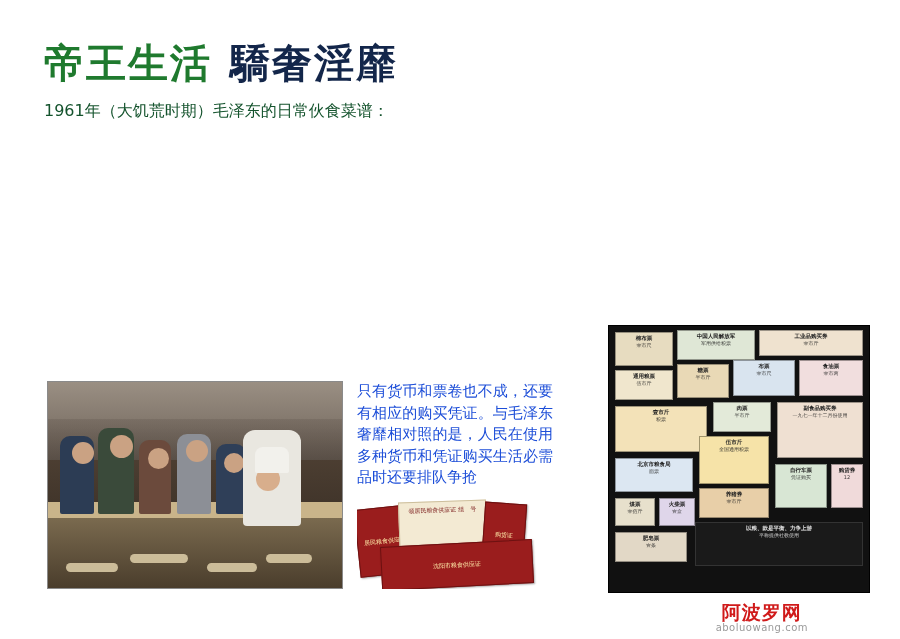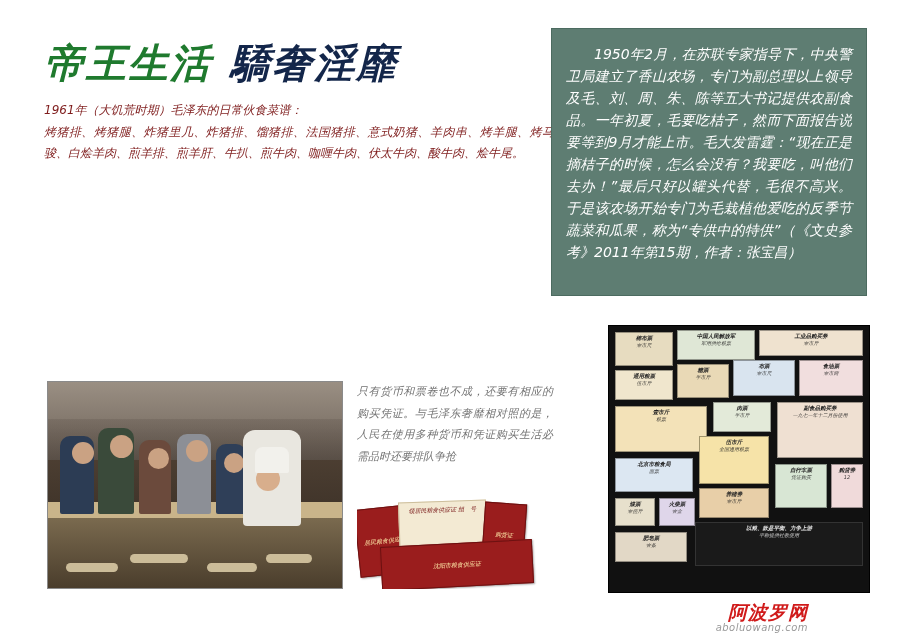--- a/index.html
+++ b/index.html
@@ -11,21 +11,20 @@
     height: 639px;
     background: #ffffff;
     font-family: "DejaVu Sans", "Liberation Sans", sans-serif;
     position: relative;
     overflow: hidden;
   }
   .page {
     position: relative;
     width: 820px;
     height: 639px;
-    font-style: italic;
   }
 
   
   .title {
     position: absolute;
     left: 44px;
     top: 36px;
     font-size: 40px;
     font-weight: bold;
     letter-spacing: 2px;
@@ -34,22 +33,22 @@
   }
   .title .seg-a { color: #1f7a2e; }
   .title .seg-b { color: #13264a; margin-left: 18px; }
 
   
   .body-text {
     position: absolute;
     left: 44px;
     top: 100px;
     width: 510px;
-    color: #7f1d1d;
-    font-size: 12px;
+    color: #14532d;
+    font-size: 16px;
     line-height: 21.5px;
     text-align: justify;
   }
   .body-text p {
     margin: 0 0 0 0;
   }
   .body-text p + p { margin-top: 0px; }
 
   
   .note-box {
@@ -70,22 +69,22 @@
     text-align: justify;
     text-indent: 28px;
   }
 
   
   .caption-mid {
     position: absolute;
     left: 357px;
     top: 381px;
     width: 196px;
-    color: #737373;
-    font-size: 11px;
+    color: #1d4ed8;
+    font-size: 15px;
     line-height: 21.5px;
     text-align: justify;
   }
 
   
   .photo-queue {
     position: absolute;
     left: 47px;
     top: 381px;
     width: 296px;
@@ -220,21 +219,21 @@
     text-align: center;
   }
   .cp .cp-t { font-weight: bold; font-size: 5.5px; }
   .cp .cp-s { font-size: 5px; opacity: .85; }
 
   
   .watermark {
     position: absolute;
     right: 12px;
     bottom: 6px;
-    text-align: right;
+    text-align: center;
     line-height: 1.05;
   }
   .watermark .wm-main {
     color: #d01a1a;
     font-size: 19px;
     font-weight: bold;
     letter-spacing: 1px;
   }
   .watermark .wm-sub {
     color: #9a9a9a;
@@ -246,26 +245,22 @@
 <body>
 
 <div class="page">
 
   <div class="title">
     <span class="seg-a">帝王生活</span><span class="seg-b">驕奢淫靡</span>
   </div>
 
   <div class="body-text">
     <p>1961年（大饥荒时期）毛泽东的日常伙食菜谱：</p>
-    <p>烤猪排、烤猪腿、炸猪里几、炸猪排、馏猪排、法国猪排、意式奶猪、羊肉串、烤羊腿、烤马骏、白烩羊肉、煎羊排、煎羊肝、牛扒、煎牛肉、咖喱牛肉、伏太牛肉、酸牛肉、烩牛尾。</p>
-  </div>
-
-  <div class="note-box">
-    <div class="note-text">1950年2月，在苏联专家指导下，中央警卫局建立了香山农场，专门为副总理以上领导及毛、刘、周、朱、陈等五大书记提供农副食品。一年初夏，毛要吃桔子，然而下面报告说要等到9月才能上市。毛大发雷霆：“现在正是摘桔子的时候，怎么会没有？我要吃，叫他们去办！”最后只好以罐头代替，毛很不高兴。于是该农场开始专门为毛栽植他爱吃的反季节蔬菜和瓜果，称为“专供中的特供”（《文史参考》2011年第15期，作者：张宝昌）</div>
-  </div>
+  </div>
+
 
   <div class="photo-queue">
     <div class="pq-sky"></div>
     <div class="pq-crowd"></div>
     <div class="pq-counter-top"></div>
     <div class="pq-counter"></div>
 
     <div class="pq-person" style="left:4%;width:34px;height:78px;background:#2c3c54;"></div>
     <div class="pq-head" style="left:8%;bottom:60%;width:22px;height:22px;"></div>
 

